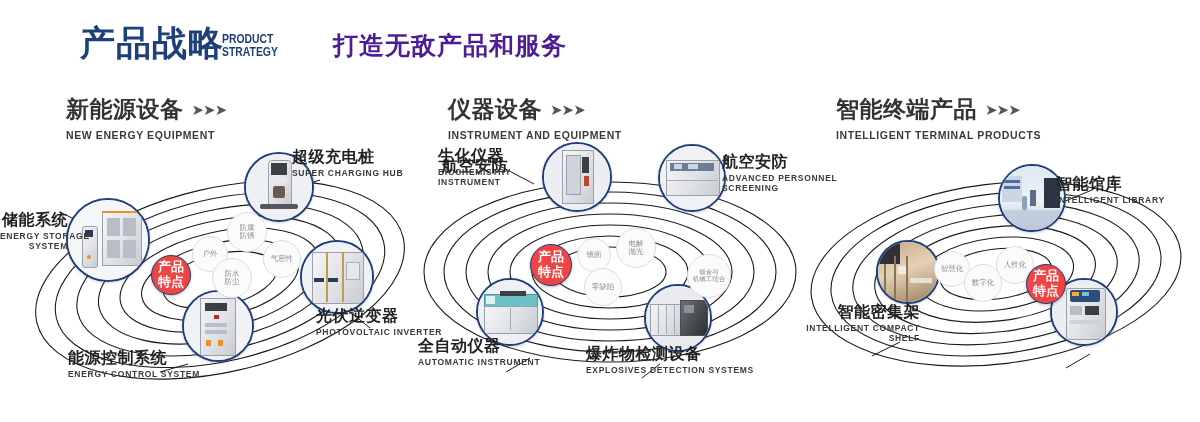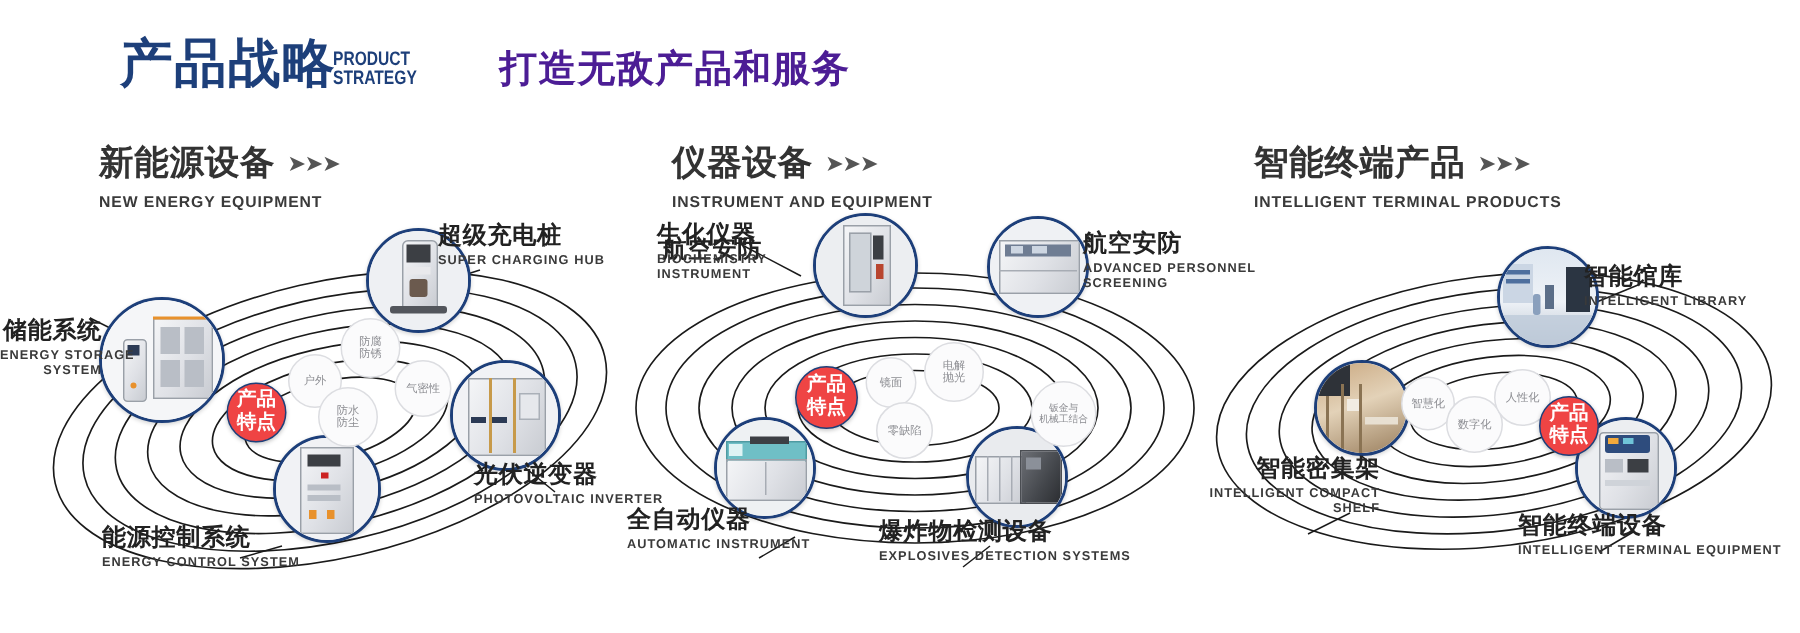--- a/index.html
+++ b/index.html
@@ -399,24 +399,20 @@
       <div class="ph" style="background:#eceef1;">
         <div class="dev cab" style="left:14px;top:8px;width:38px;height:50px;border-radius:3px;"></div>
         <div class="dev" style="left:18px;top:10px;width:30px;height:12px;background:#2e4c7d;border-radius:2px;"></div>
         <div class="dev" style="left:20px;top:12px;width:7px;height:4px;background:#f2a93b;"></div>
         <div class="dev" style="left:30px;top:12px;width:7px;height:4px;background:#6fc4d8;"></div>
         <div class="dev pnl" style="left:18px;top:26px;width:12px;height:9px;"></div>
         <div class="dev pnl-d" style="left:33px;top:26px;width:14px;height:9px;"></div>
         <div class="dev" style="left:18px;top:40px;width:30px;height:4px;background:#cfd3d9;"></div>
       </div>
     </div>
-    <div class="cap c" style="left:212px;top:192px;width:186px;">
-      <div class="cn">智能终端设备</div>
-      <div class="en">INTELLIGENT TERMINAL EQUIPMENT</div>
-    </div>
 
     <div class="feat light" style="left:134px;top:101px;width:34px;height:34px;">
       <div><span>智慧化</span></div>
     </div>
     <div class="feat light" style="left:164px;top:114px;width:36px;height:36px;">
       <div><span>数字化</span></div>
     </div>
     <div class="feat light" style="left:196px;top:96px;width:36px;height:36px;">
       <div><span>人性化</span></div>
     </div>

